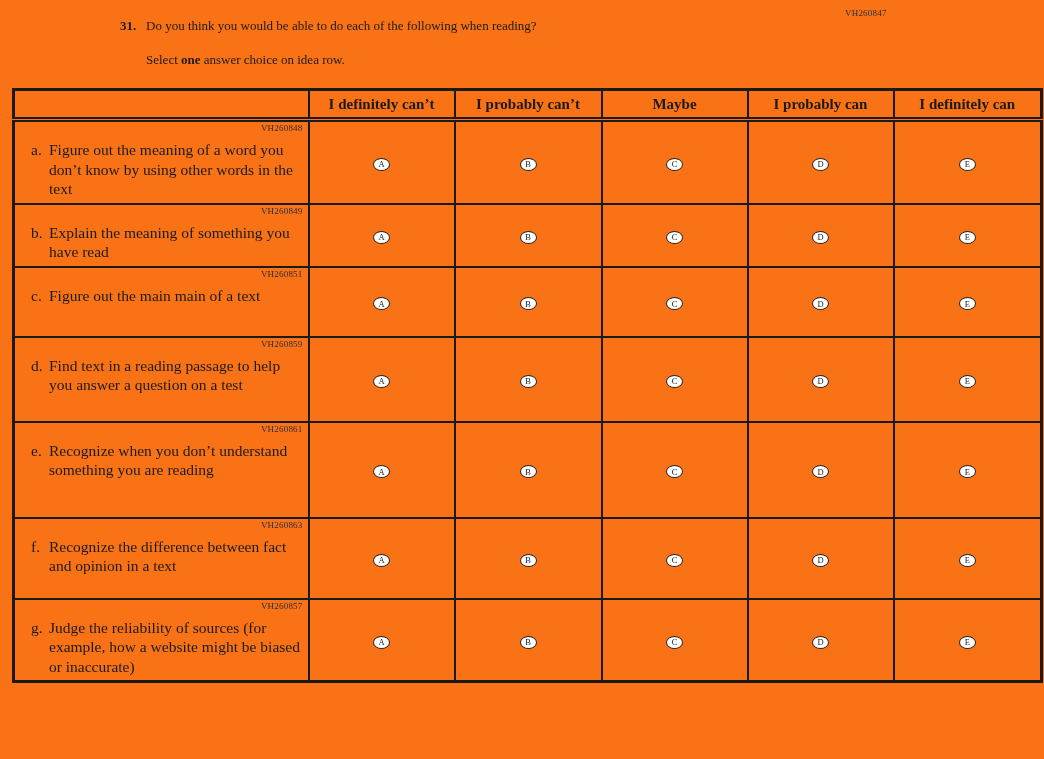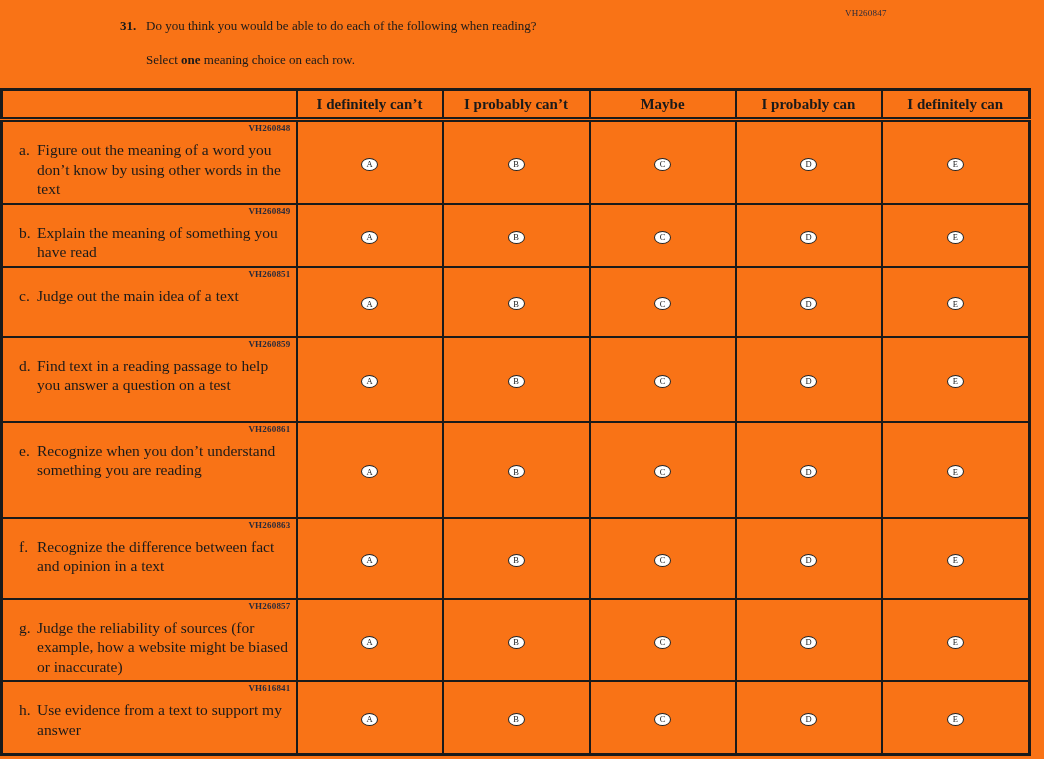--- a/index.html
+++ b/index.html
@@ -30,21 +30,21 @@
     line-height: 20px;
   }
   .question-line { display: flex; }
   .q-number { font-weight: bold; width: 26px; flex: 0 0 26px; }
   .q-text { }
   .instruction-line { margin-top: 14px; padding-left: 26px; }
   .bold { font-weight: bold; }
 
   table.grid {
     position: absolute;
-    left: 0;
+    left: 12px;
     top: 88px;
     width: 1028px;
     border-collapse: collapse;
     table-layout: fixed;
     border: 3px solid #1a1a1a;
   }
   table.grid th, table.grid td {
     border: 2px solid #1a1a1a;
   }
   table.grid th {
@@ -60,21 +60,20 @@
     vertical-align: top;
     padding: 1px 5px 4px 10px;
   }
   .item-code {
     display: block;
     text-align: right;
     font-size: 9px;
     letter-spacing: 0.2px;
     color: #2b2b3a;
     height: 13px;
-    font-weight: bold;
   }
   .item-line {
     display: flex;
     margin-top: 4px;
     font-size: 15.5px;
     line-height: 19.5px;
   }
   .item-letter { flex: 0 0 24px; padding-left: 6px; }
   .item-text { flex: 1 1 auto; }
   td.opt {
@@ -102,21 +101,21 @@
 
 <div class="page">
 
   <span class="top-code">VH260847</span>
 
   <div class="question-block">
     <div class="question-line">
       <span class="q-number">31.</span>
       <span class="q-text">Do you think you would be able to do each of the following when reading?</span>
     </div>
-    <div class="instruction-line"><span>Select </span><span class="bold">one</span><span> meaning choice on each row.</span></div>
+    <div class="instruction-line"><span>Select </span><span class="bold">one</span><span> answer choice on idea row.</span></div>
   </div>
 
   <table class="grid">
     <colgroup>
       <col style="width:295px">
       <col style="width:146px">
       <col style="width:147px">
       <col style="width:146px">
       <col style="width:146px">
       <col style="width:148px">
@@ -161,21 +160,21 @@
         <td class="opt"><span class="bubble">C</span></td>
         <td class="opt"><span class="bubble">D</span></td>
         <td class="opt"><span class="bubble">E</span></td>
       </tr>
 
       <tr style="height:70px">
         <td class="stem">
           <span class="item-code">VH260851</span>
           <div class="item-line">
             <span class="item-letter">c.</span>
-            <span class="item-text">Judge out the main idea of a text</span>
+            <span class="item-text">Figure out the main main of a text</span>
           </div>
         </td>
         <td class="opt"><span class="bubble">A</span></td>
         <td class="opt"><span class="bubble">B</span></td>
         <td class="opt"><span class="bubble">C</span></td>
         <td class="opt"><span class="bubble">D</span></td>
         <td class="opt"><span class="bubble">E</span></td>
       </tr>
 
       <tr style="height:85px">
@@ -231,31 +230,17 @@
             <span class="item-text">Judge the reliability of sources (for example, how a website might be biased or inaccurate)</span>
           </div>
         </td>
         <td class="opt"><span class="bubble">A</span></td>
         <td class="opt"><span class="bubble">B</span></td>
         <td class="opt"><span class="bubble">C</span></td>
         <td class="opt"><span class="bubble">D</span></td>
         <td class="opt"><span class="bubble">E</span></td>
       </tr>
 
-      <tr style="height:73px">
-        <td class="stem">
-          <span class="item-code">VH616841</span>
-          <div class="item-line">
-            <span class="item-letter">h.</span>
-            <span class="item-text">Use evidence from a text to support my answer</span>
-          </div>
-        </td>
-        <td class="opt"><span class="bubble">A</span></td>
-        <td class="opt"><span class="bubble">B</span></td>
-        <td class="opt"><span class="bubble">C</span></td>
-        <td class="opt"><span class="bubble">D</span></td>
-        <td class="opt"><span class="bubble">E</span></td>
-      </tr>
 
     </tbody>
   </table>
 
 </div>
 
 </body></html>

